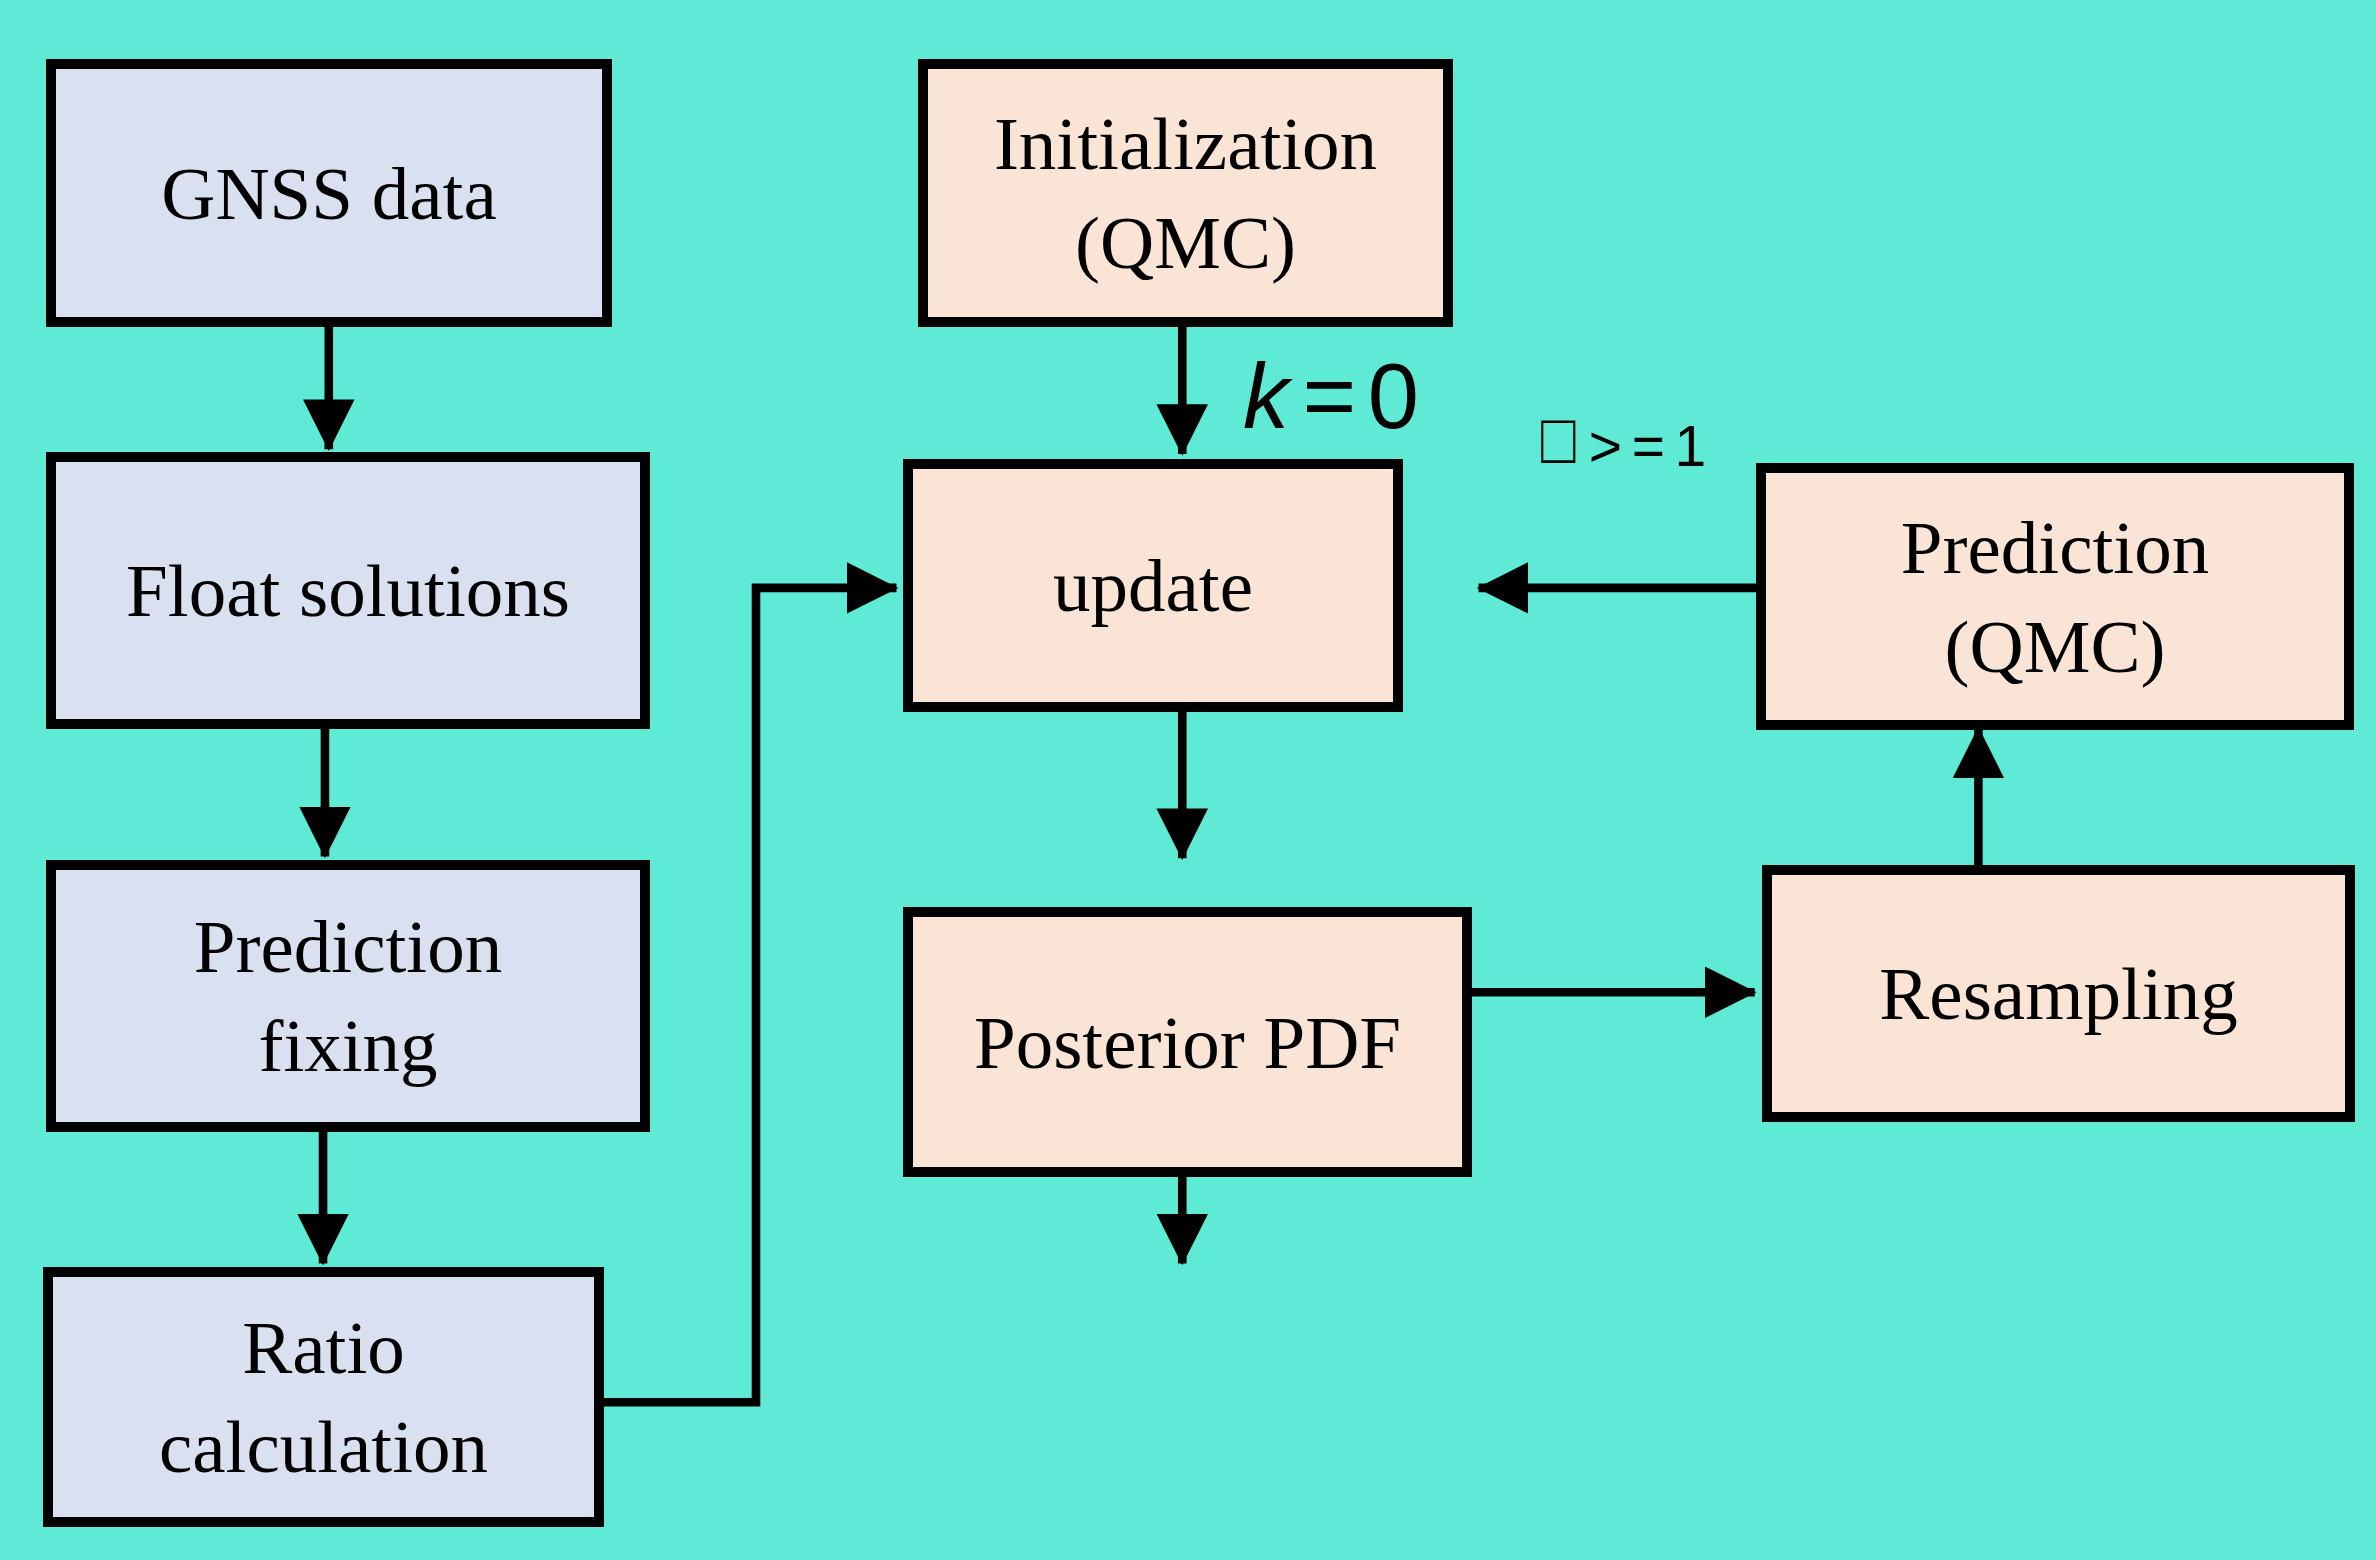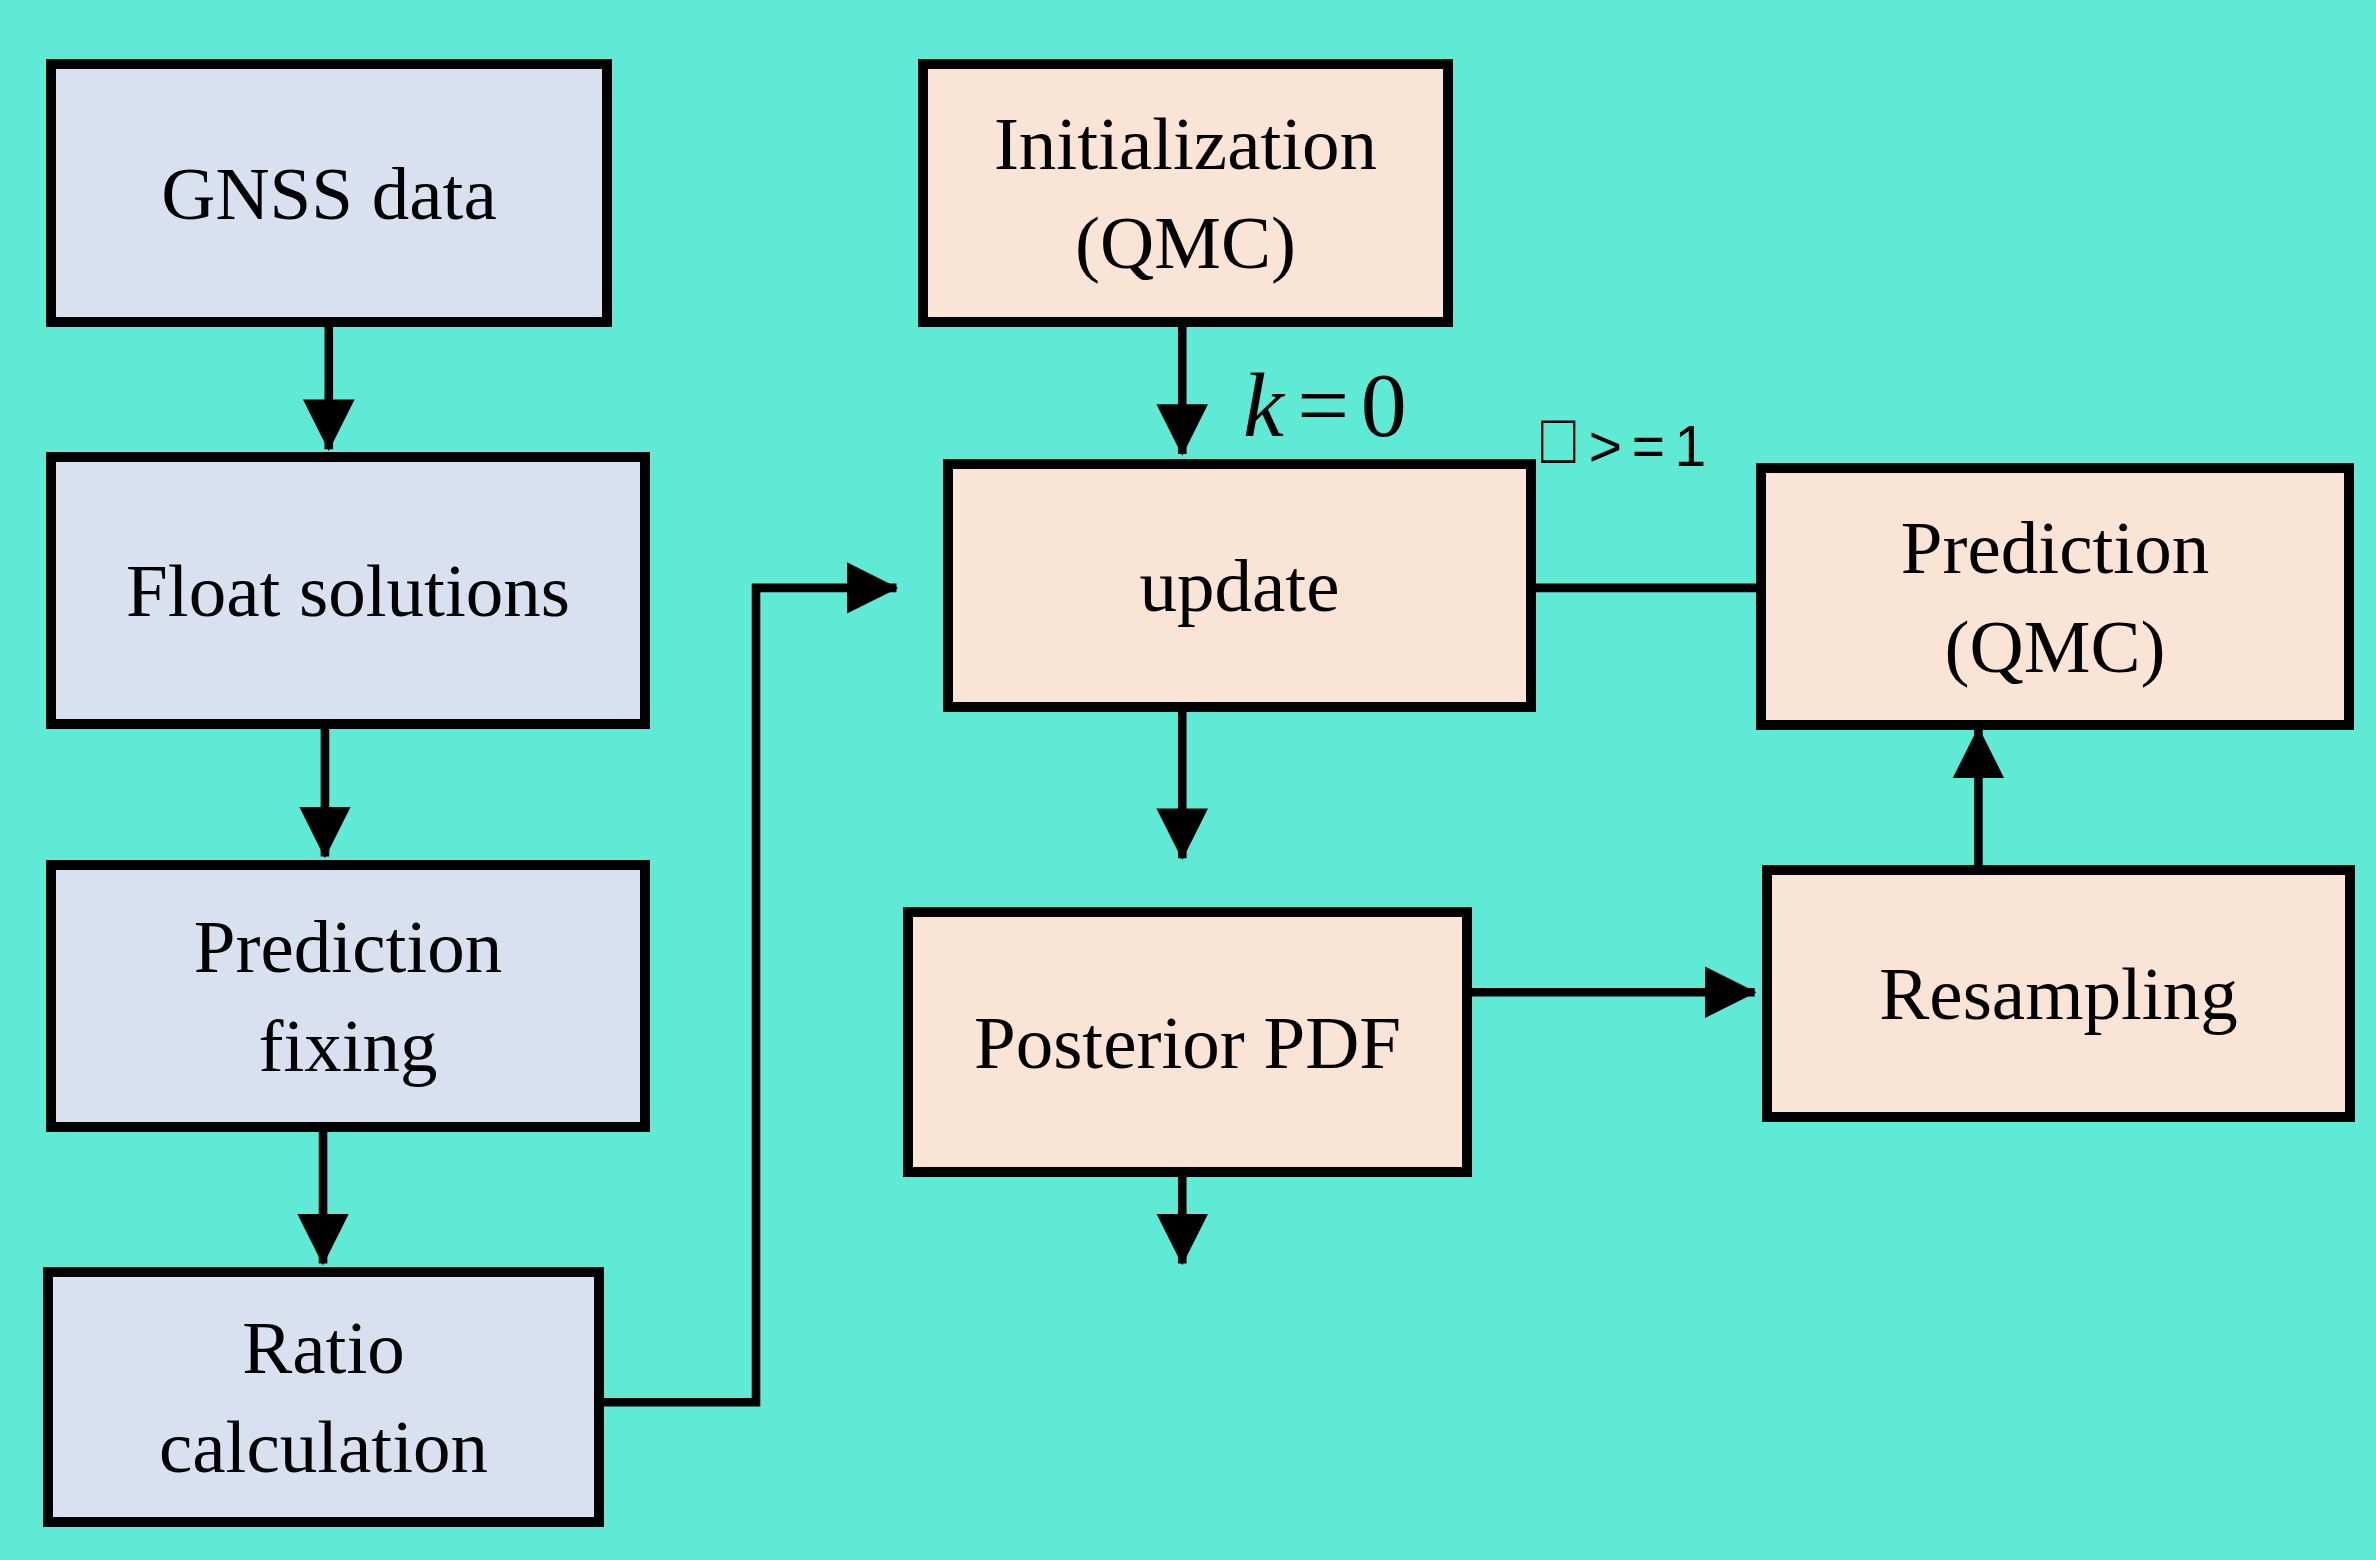--- a/index.html
+++ b/index.html
@@ -39,22 +39,21 @@
     line-height: 1.32;
     color: #000000;
   }
   .edge-label {
     position: absolute;
     color: #000000;
     white-space: nowrap;
   }
   .edge-label.k0 {
     font-size: 92px;
-    font-family: Liberation Serif, serif;
-    margin-top: 8px;
+    font-family: Liberation Sans, sans-serif;
   }
   .edge-label.k0 .var { font-style: italic; }
   .edge-label.k0 .op { margin: 0 11.5px 0 13.4px; }
   .edge-label.loop {
     font-size: 57px;
     font-family: "Liberation Sans", "DejaVu Sans", sans-serif;
     letter-spacing: 9.6px;
   }
   .edge-label.loop .tofu {
     display: inline-block;
@@ -102,21 +101,21 @@
   <div class="node input" style="left:43px; top:1267px; width:561px; height:260px;">
     <span class="lbl">Ratio
 calculation</span>
   </div>
 
   <div class="node process" style="left:918px; top:59px; width:535px; height:268px;">
     <span class="lbl">Initialization
 (QMC)</span>
   </div>
 
-  <div class="node process" style="left:943px; top:459px; width:593px; height:253px;">
+  <div class="node process" style="left:903px; top:459px; width:500px; height:253px;">
     <span class="lbl">update</span>
   </div>
 
   <div class="node process" style="left:903px; top:863px; width:569px; height:270px;margin-top:44px;">
     <span class="lbl">Posterior PDF</span>
   </div>
 
 
   <div class="node process" style="left:1756px; top:463px; width:598px; height:267px;">
     <span class="lbl">Prediction

